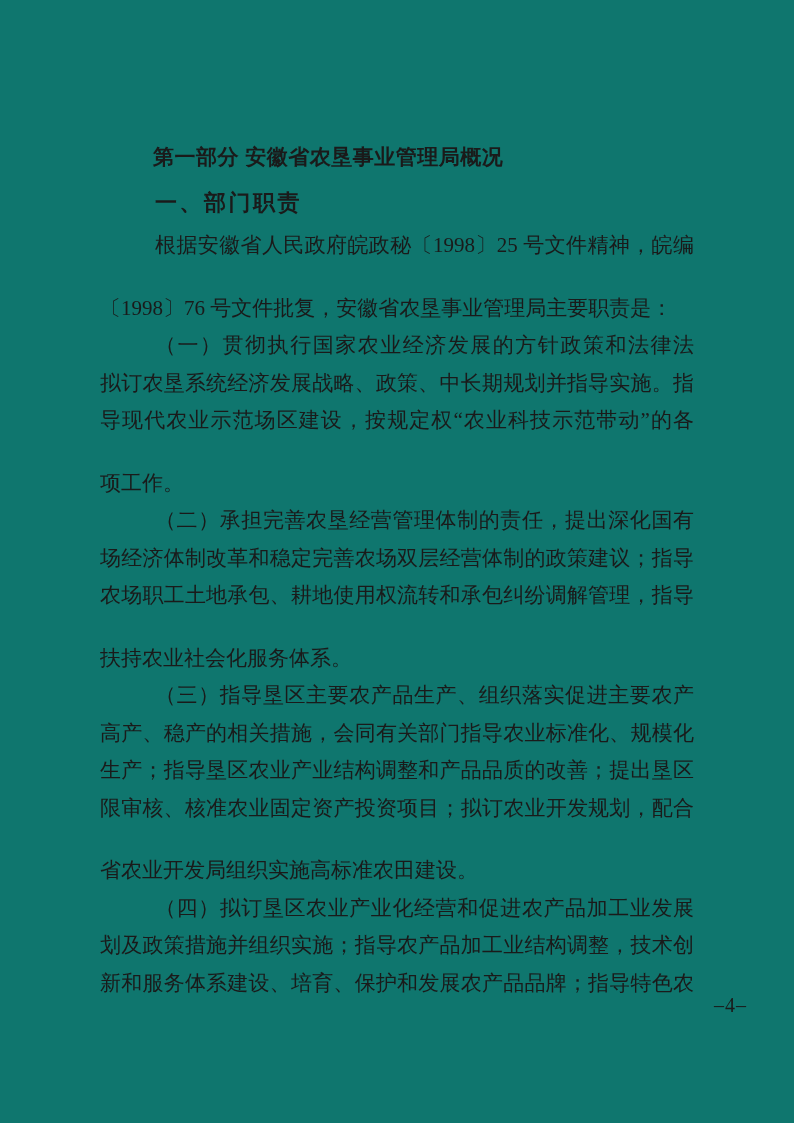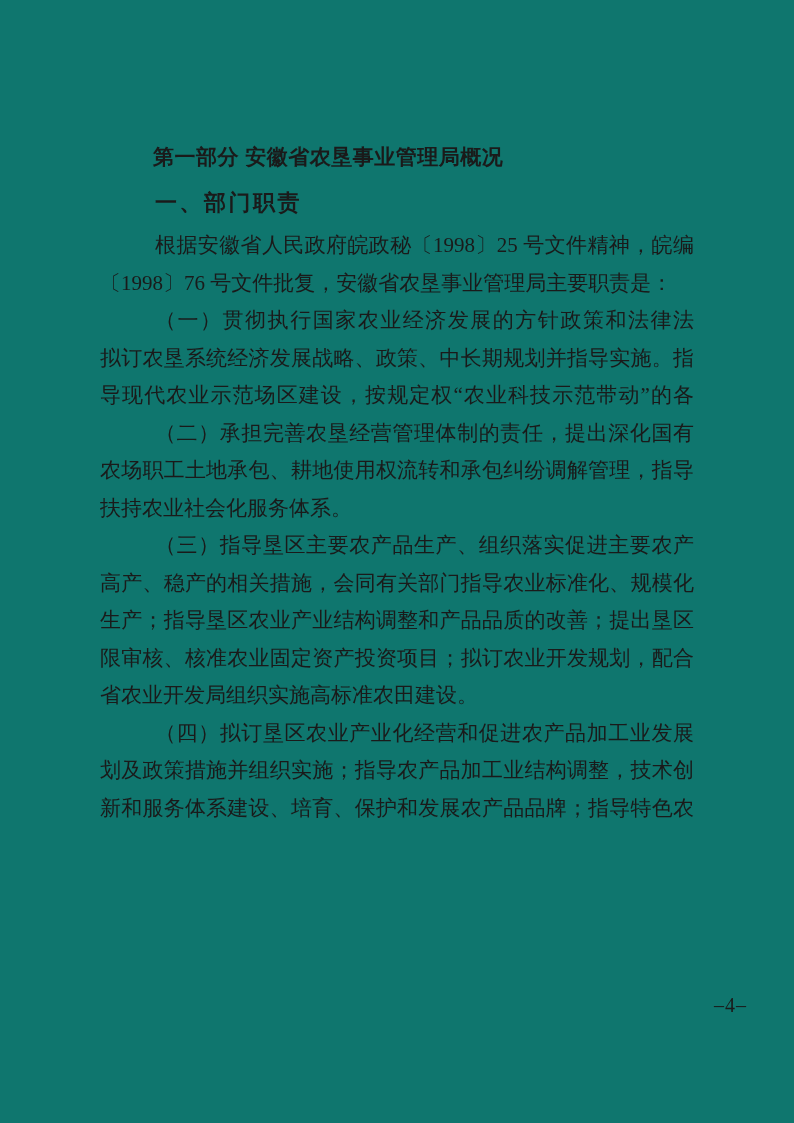--- a/index.html
+++ b/index.html
@@ -62,20 +62,21 @@
     text-indent: 55px;
   }
   .line.fill {
     text-align: justify;
     text-align-last: justify;
     text-justify: inter-character;
   }
   .line.end {
     text-align: left;
     text-align-last: left;
+    margin-top: 25px;
   }
   .page-number {
     position: absolute;
     right: 95px;
     top: 993px;
     font-family: "Liberation Serif", "DejaVu Serif", serif;
     font-size: 20px;
     line-height: 24px;
     letter-spacing: 1px;
   }
@@ -85,21 +86,23 @@
 
 <div class="page">
   <h1 class="doc-title">第一部分 安徽省农垦事业管理局概况</h1>
   <h2 class="section-heading">一、部门职责</h2>
   <div class="body-text">
       <div class="line first fill">根据安徽省人民政府皖政秘〔1998〕25 号文件精神，皖编办</div>
       <div class="line end">〔1998〕76 号文件批复，安徽省农垦事业管理局主要职责是：</div>
       <div class="line first fill">（一）贯彻执行国家农业经济发展的方针政策和法律法规，</div>
       <div class="line fill">拟订农垦系统经济发展战略、政策、中长期规划并指导实施。指</div>
       <div class="line fill">导现代农业示范场区建设，按规定权“农业科技示范带动”的各</div>
+      <div class="line end">项工作。</div>
       <div class="line first fill">（二）承担完善农垦经营管理体制的责任，提出深化国有农</div>
+      <div class="line fill">场经济体制改革和稳定完善农场双层经营体制的政策建议；指导</div>
       <div class="line fill">农场职工土地承包、耕地使用权流转和承包纠纷调解管理，指导</div>
       <div class="line end">扶持农业社会化服务体系。</div>
       <div class="line first fill">（三）指导垦区主要农产品生产、组织落实促进主要农产品</div>
       <div class="line fill">高产、稳产的相关措施，会同有关部门指导农业标准化、规模化</div>
       <div class="line fill">生产；指导垦区农业产业结构调整和产品品质的改善；提出垦区</div>
       <div class="line fill">限审核、核准农业固定资产投资项目；拟订农业开发规划，配合</div>
       <div class="line end">省农业开发局组织实施高标准农田建设。</div>
       <div class="line first fill">（四）拟订垦区农业产业化经营和促进农产品加工业发展规</div>
       <div class="line fill">划及政策措施并组织实施；指导农产品加工业结构调整，技术创</div>
       <div class="line fill">新和服务体系建设、培育、保护和发展农产品品牌；指导特色农</div>

